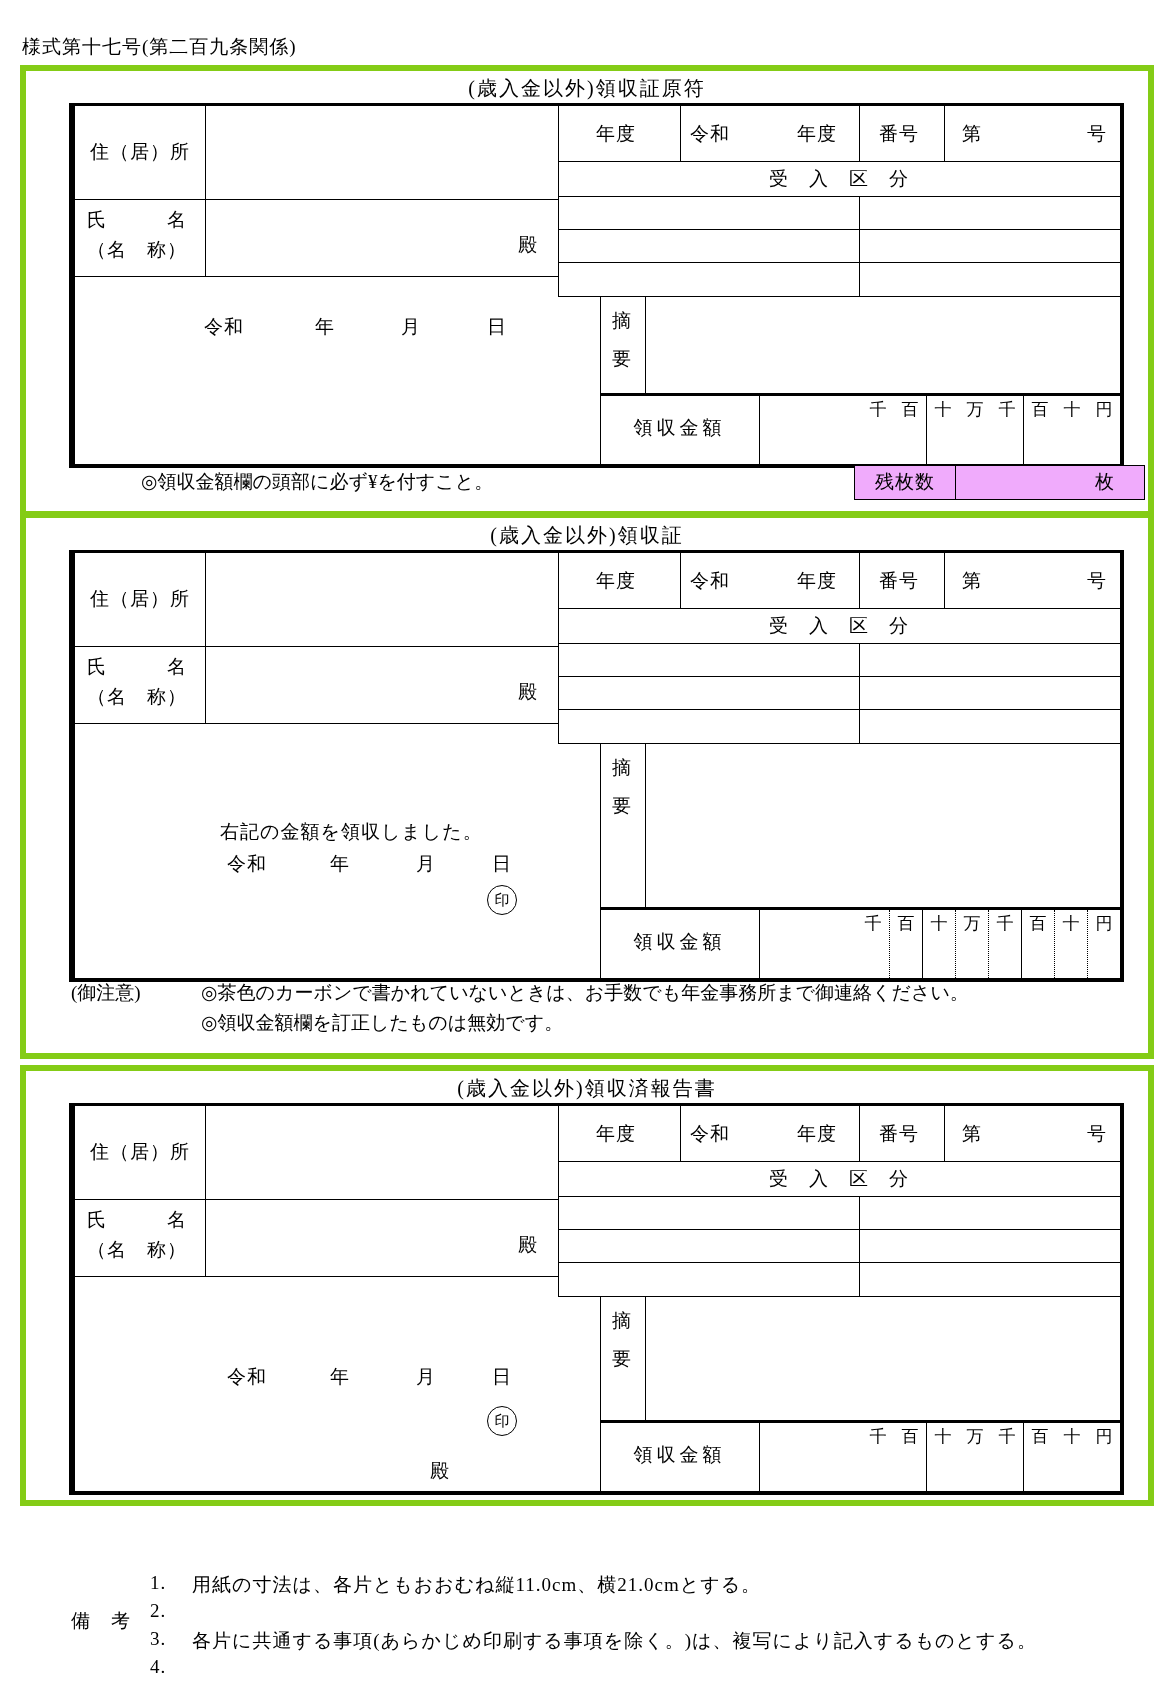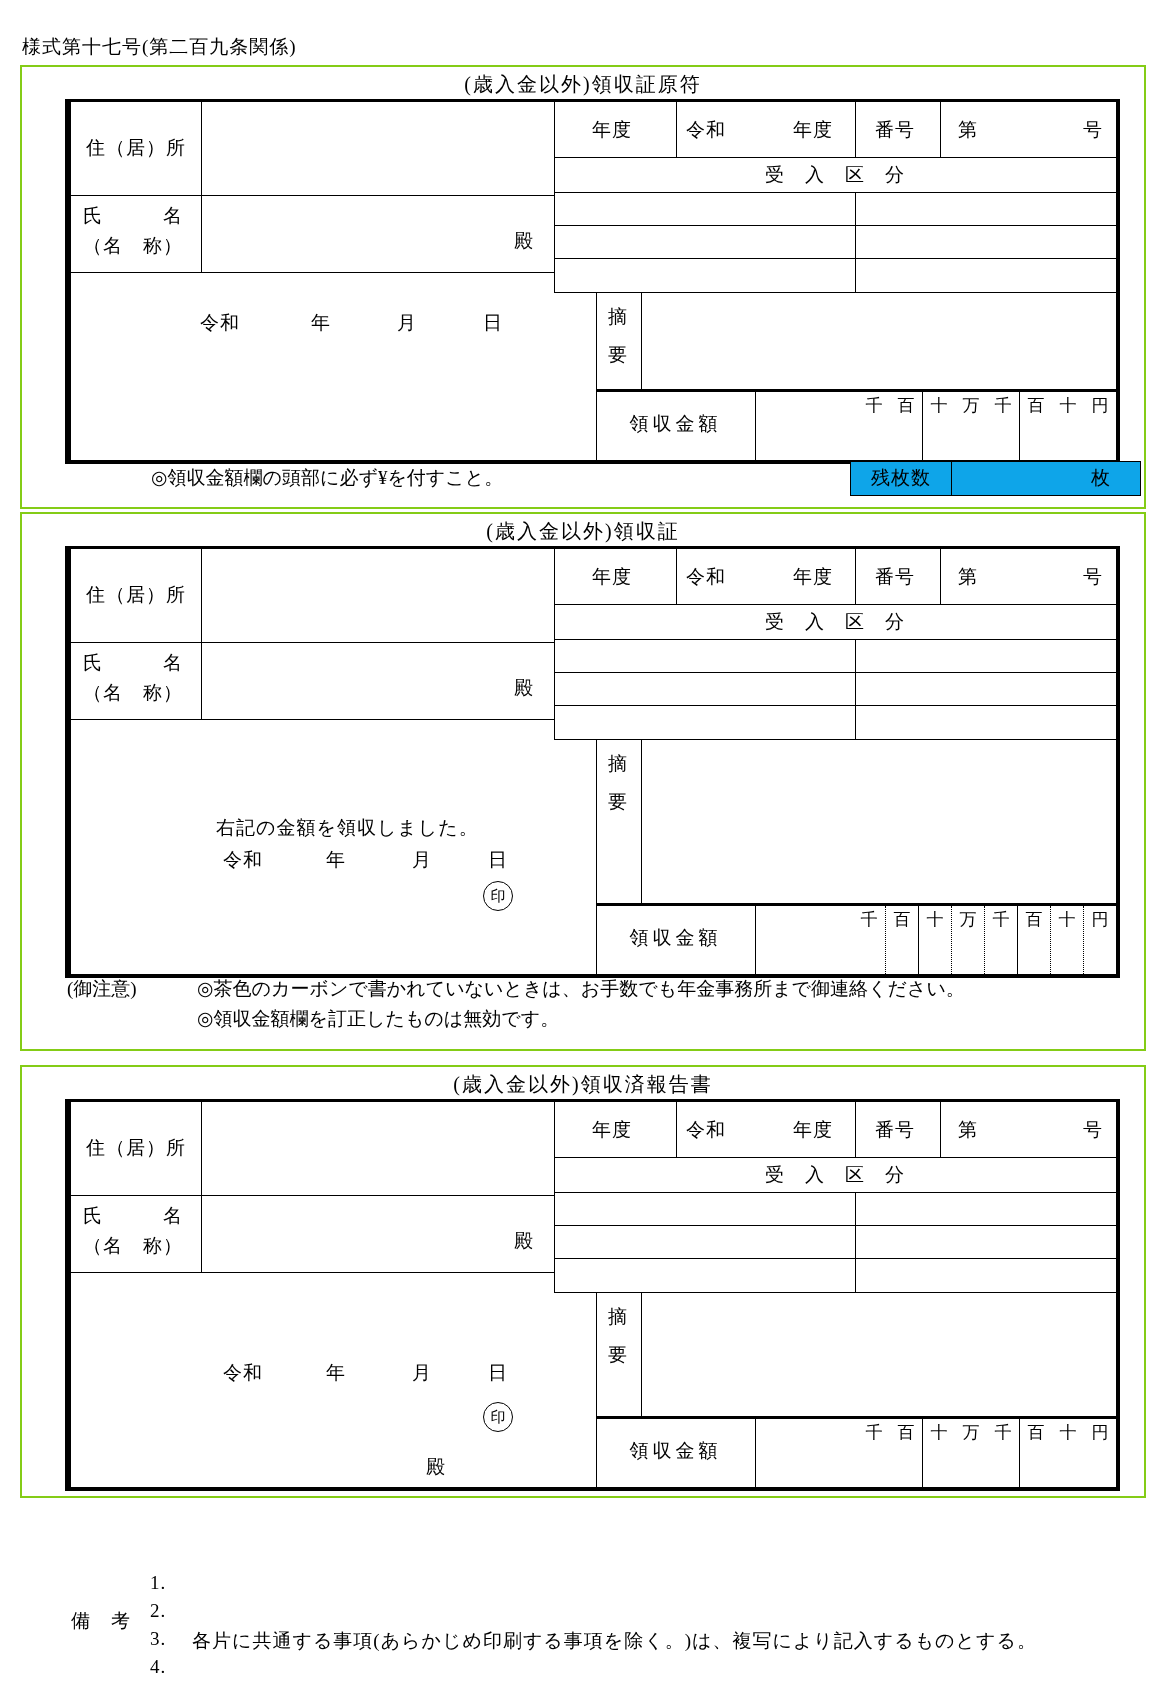--- a/index.html
+++ b/index.html
@@ -1,37 +1,37 @@
 <!DOCTYPE html>
 <html><head>
 <meta charset="utf-8">
 <style>
   html,body{margin:0;padding:0;background:#fff;}
   #page{position:relative;width:1166px;height:1694px;background:#fff;color:#000;
         font-family:"Liberation Serif","DejaVu Serif",serif;font-size:19px;}
   .abs{position:absolute;}
-  .formbox{position:absolute;left:20px;width:1122px;border:2px solid #84cc16;background:#fff;}
+  .formbox{position:absolute;left:20px;width:1122px;border:6px solid #84cc16;background:#fff;}
   .ftitle{position:absolute;top:4px;left:0;width:100%;text-align:center;font-size:20px;letter-spacing:2px;}
   .ftable{position:absolute;left:43px;top:32px;width:1045px;
           border-top:3px solid #000;border-right:4px solid #000;
           border-bottom:4px solid #000;border-left:6px solid #000;}
   .vl{position:absolute;width:0;border-left:1px solid #000;}
   .hl{position:absolute;height:0;border-top:1px solid #000;}
   .lbl{position:absolute;letter-spacing:1px;white-space:pre;}
   .ctr{text-align:center;}
   .amount{position:absolute;left:525px;bottom:0;width:520px;height:68px;border-top:3px solid #000;display:flex;}
   .amount-label{width:159px;border-right:1px solid #000;text-align:center;line-height:64px;letter-spacing:4px;}
   .amount-value{flex:1;position:relative;}
   .digits{position:absolute;right:0;top:0;bottom:0;display:flex;}
   .d{width:32px;text-align:center;padding-top:2px;font-size:17px;}
   .ds{border-left:1px solid #000;}
   .dd{border-left:1px dotted #000;}
   .stamp{position:absolute;width:28px;height:28px;border:1px solid #000;border-radius:50%;
          text-align:center;line-height:28px;font-size:15px;}
-  .mini{position:absolute;border:1px solid #000;display:flex;height:33px;background:#0ea5e9;}
+  .mini{position:absolute;border:1px solid #000;display:flex;height:33px;background:#f0abfc;}
   .mini .m1{width:100px;border-right:1px solid #000;text-align:center;line-height:32px;letter-spacing:1px;}
   .mini .m2{width:158px;text-align:right;line-height:32px;padding-right:30px;}
   .noteline{position:absolute;white-space:pre;font-size:19px;}
 </style>
 </head>
 <body>
 
 <div id="page">
 
   <div class="abs lbl" style="left:22px;top:34px;">様式第十七号(第二百九条関係)</div>
@@ -86,21 +86,21 @@
             <div class="d">万</div>
             <div class="d">千</div>
             <div class="d ds">百</div>
             <div class="d">十</div>
             <div class="d">円</div>
           </div>
         </div>
       </div>
     </div>
 
-    <div class="noteline" style="left:129px;top:398px;">◎領収金額欄の頭部に必ず¥を付すこと。</div>
+    <div class="noteline" style="left:115px;top:398px;">◎領収金額欄の頭部に必ず¥を付すこと。</div>
     <div class="mini" style="left:828px;top:394px;">
       <div class="m1">残枚数</div>
       <div class="m2">枚</div>
     </div>
   </div>
 
   <div class="formbox" style="top:512px;height:535px;">
     <div class="ftitle">(歳入金以外)領収証</div>
     <div class="ftable" style="height:425px;">
       <div class="vl" style="left:130px;top:0;height:170px;"></div>
@@ -219,18 +219,19 @@
             <div class="d">十</div>
             <div class="d">円</div>
           </div>
         </div>
       </div>
     </div>
   </div>
 
   <div class="abs lbl" style="left:71px;top:1572px;margin-top:36px;">備　考</div>
   <div class="abs lbl" style="left:150px;top:1572px;">1.</div>
+  <div class="abs lbl" style="left:192px;top:1572px;">用紙の寸法は、各片ともおおむね縦11.0cm、横21.0cmとする。</div>
   <div class="abs lbl" style="left:150px;top:1600px;">2.</div>
   <div class="abs lbl" style="left:150px;top:1628px;">3.</div>
   <div class="abs lbl" style="left:192px;top:1628px;">各片に共通する事項(あらかじめ印刷する事項を除く。)は、複写により記入するものとする。</div>
   <div class="abs lbl" style="left:150px;top:1656px;">4.</div>
 
 </div>
 
 </body></html>

